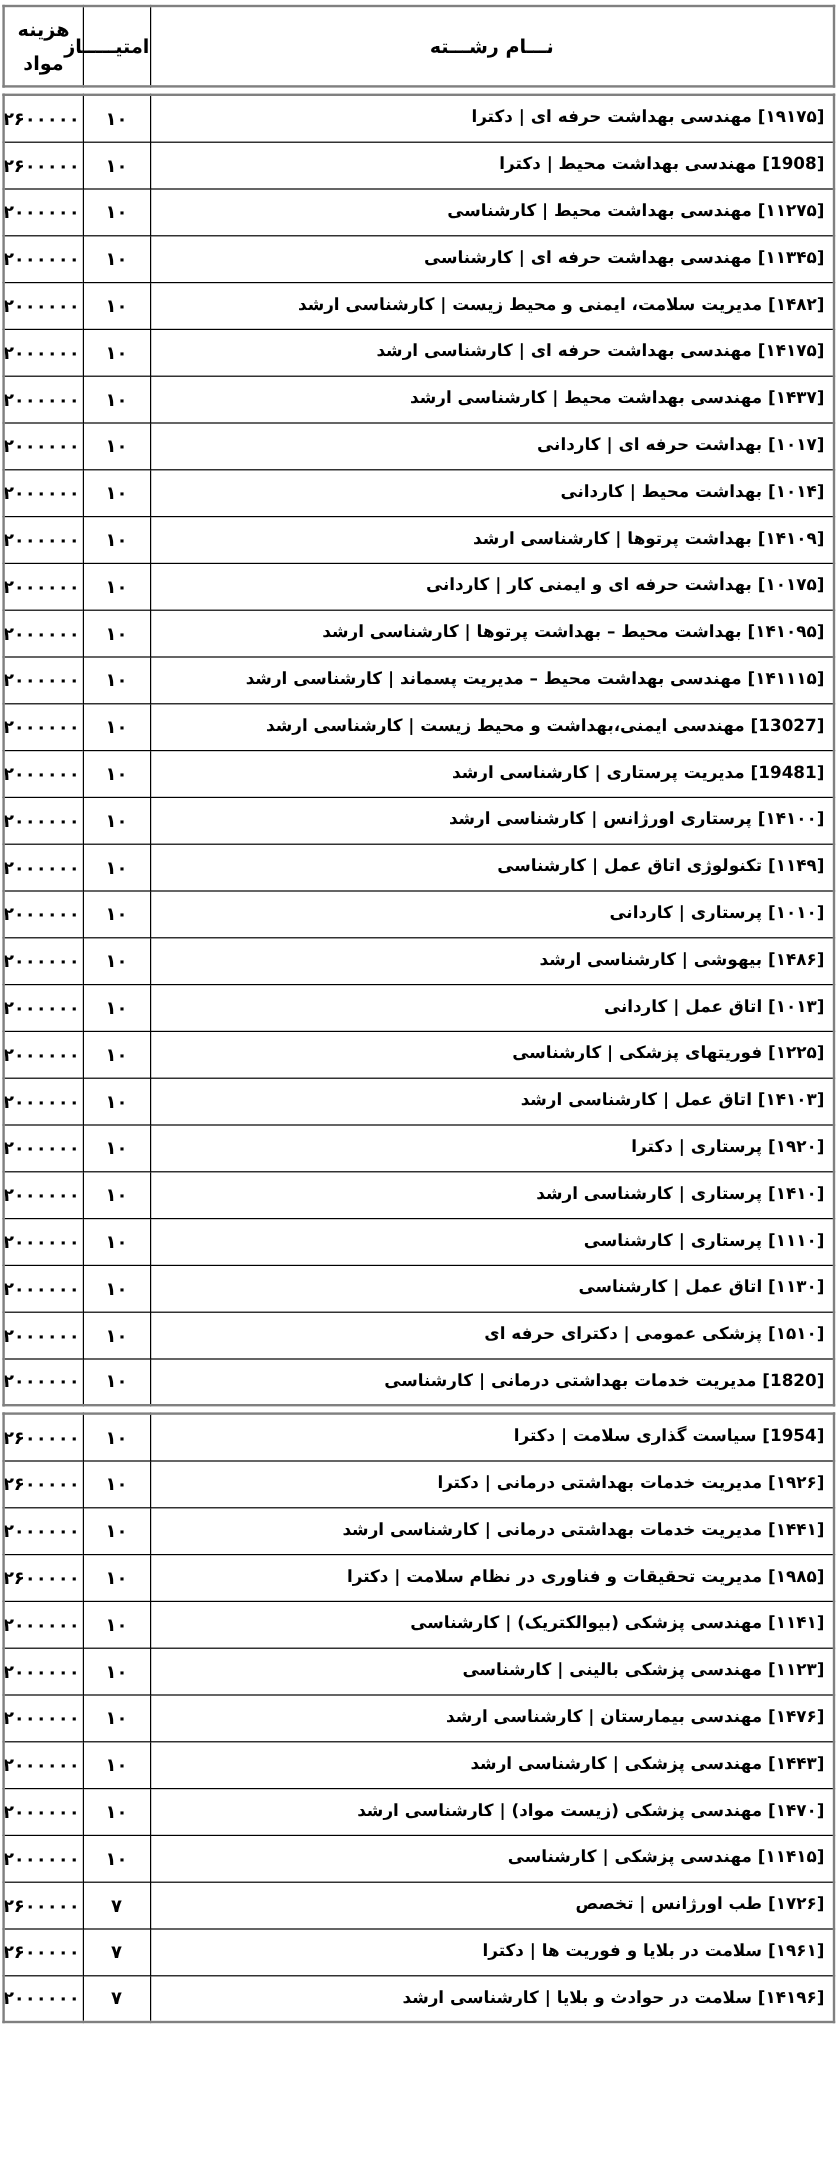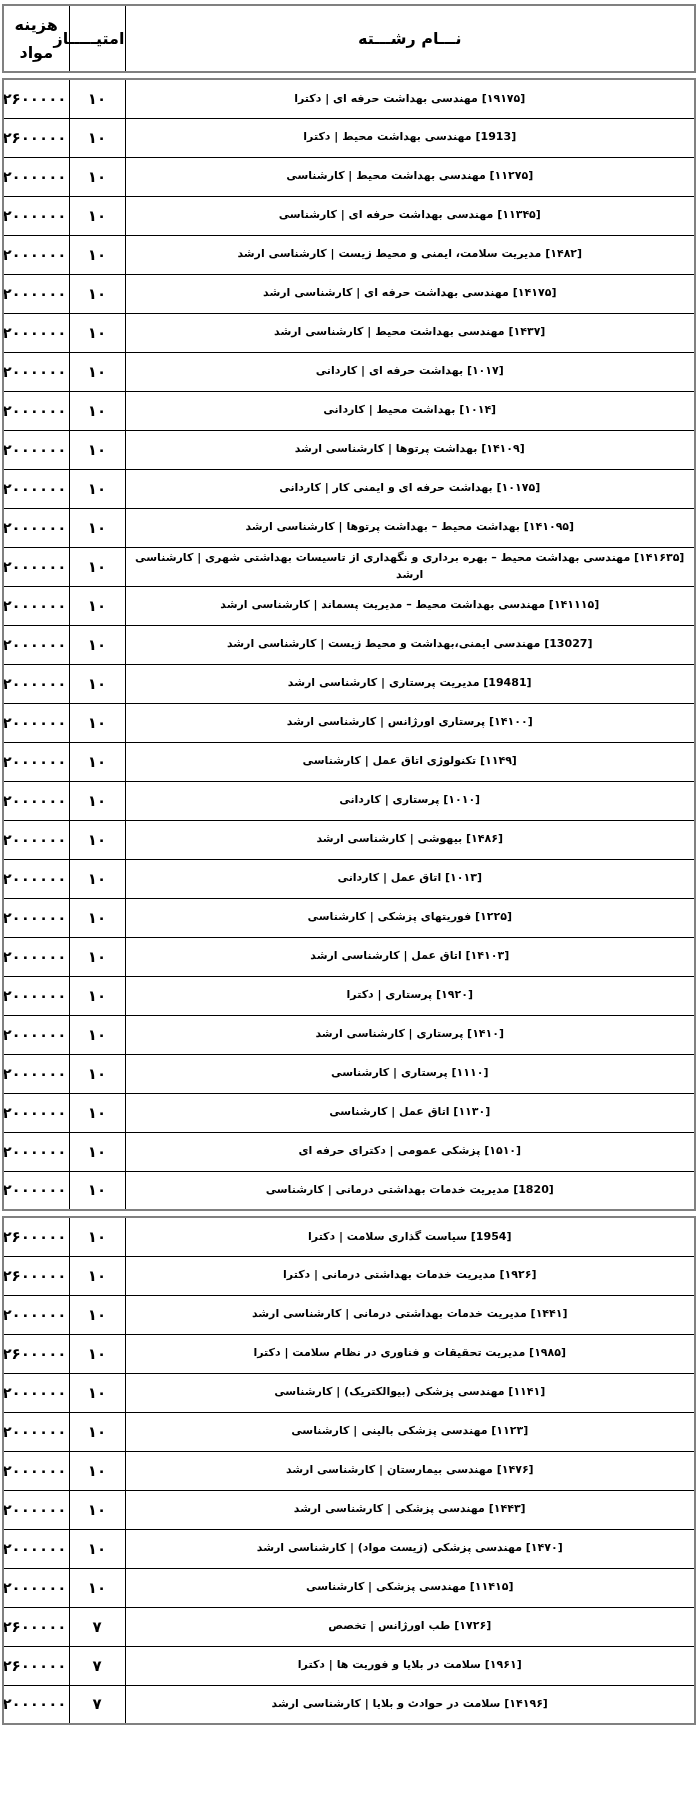--- a/index.html
+++ b/index.html
@@ -39,22 +39,22 @@
   }
   td.hdr {
     text-align: center;
     font-size: 16px;
     line-height: 1.7;
     height: 67px;
     padding: 2px 2px;
   }
   td.hdr.score-hdr { overflow: visible; white-space: nowrap; padding: 2px 0; }
   td.name-cell {
-    text-align: center;
-    font-size: 11px;
+    text-align: right;
+    font-size: 14px;
     line-height: 1.5;
     height: 39px;
     padding: 2px 7px;
   }
   td.num-cell {
     text-align: center;
     font-size: 15px;
     height: 39px;
     padding: 2px 2px;
     white-space: nowrap;
@@ -86,21 +86,21 @@
         <col class="c-score">
         <col class="c-cost">
     </colgroup>
     <tbody>
         <tr>
     <td class="name-cell">[۱۹۱۷۵] مهندسی بهداشت حرفه ای | دکترا</td>
     <td class="num-cell">۱۰</td>
     <td class="num-cell">۲۶۰۰۰۰۰</td>
   </tr>
         <tr>
-    <td class="name-cell">[1913] مهندسی بهداشت محیط | دکترا</td>
+    <td class="name-cell">[1908] مهندسی بهداشت محیط | دکترا</td>
     <td class="num-cell">۱۰</td>
     <td class="num-cell">۲۶۰۰۰۰۰</td>
   </tr>
         <tr>
     <td class="name-cell">[۱۱۲۷۵] مهندسی بهداشت محیط | کارشناسی</td>
     <td class="num-cell">۱۰</td>
     <td class="num-cell">۲۰۰۰۰۰۰</td>
   </tr>
         <tr>
     <td class="name-cell">[۱۱۳۴۵] مهندسی بهداشت حرفه ای | کارشناسی</td>
@@ -137,25 +137,20 @@
     <td class="num-cell">۱۰</td>
     <td class="num-cell">۲۰۰۰۰۰۰</td>
   </tr>
         <tr>
     <td class="name-cell">[۱۰۱۷۵] بهداشت حرفه ای و ایمنی کار | کاردانی</td>
     <td class="num-cell">۱۰</td>
     <td class="num-cell">۲۰۰۰۰۰۰</td>
   </tr>
         <tr>
     <td class="name-cell">[۱۴۱۰۹۵] بهداشت محیط – بهداشت پرتوها | کارشناسی ارشد</td>
-    <td class="num-cell">۱۰</td>
-    <td class="num-cell">۲۰۰۰۰۰۰</td>
-  </tr>
-        <tr>
-    <td class="name-cell">[۱۴۱۶۳۵] مهندسی بهداشت محیط – بهره برداری و نگهداری از تاسیسات بهداشتی شهری | کارشناسی ارشد</td>
     <td class="num-cell">۱۰</td>
     <td class="num-cell">۲۰۰۰۰۰۰</td>
   </tr>
         <tr>
     <td class="name-cell">[۱۴۱۱۱۵] مهندسی بهداشت محیط – مدیریت پسماند | کارشناسی ارشد</td>
     <td class="num-cell">۱۰</td>
     <td class="num-cell">۲۰۰۰۰۰۰</td>
   </tr>
         <tr>
     <td class="name-cell">[13027] مهندسی ایمنی،بهداشت و محیط زیست | کارشناسی ارشد</td>

